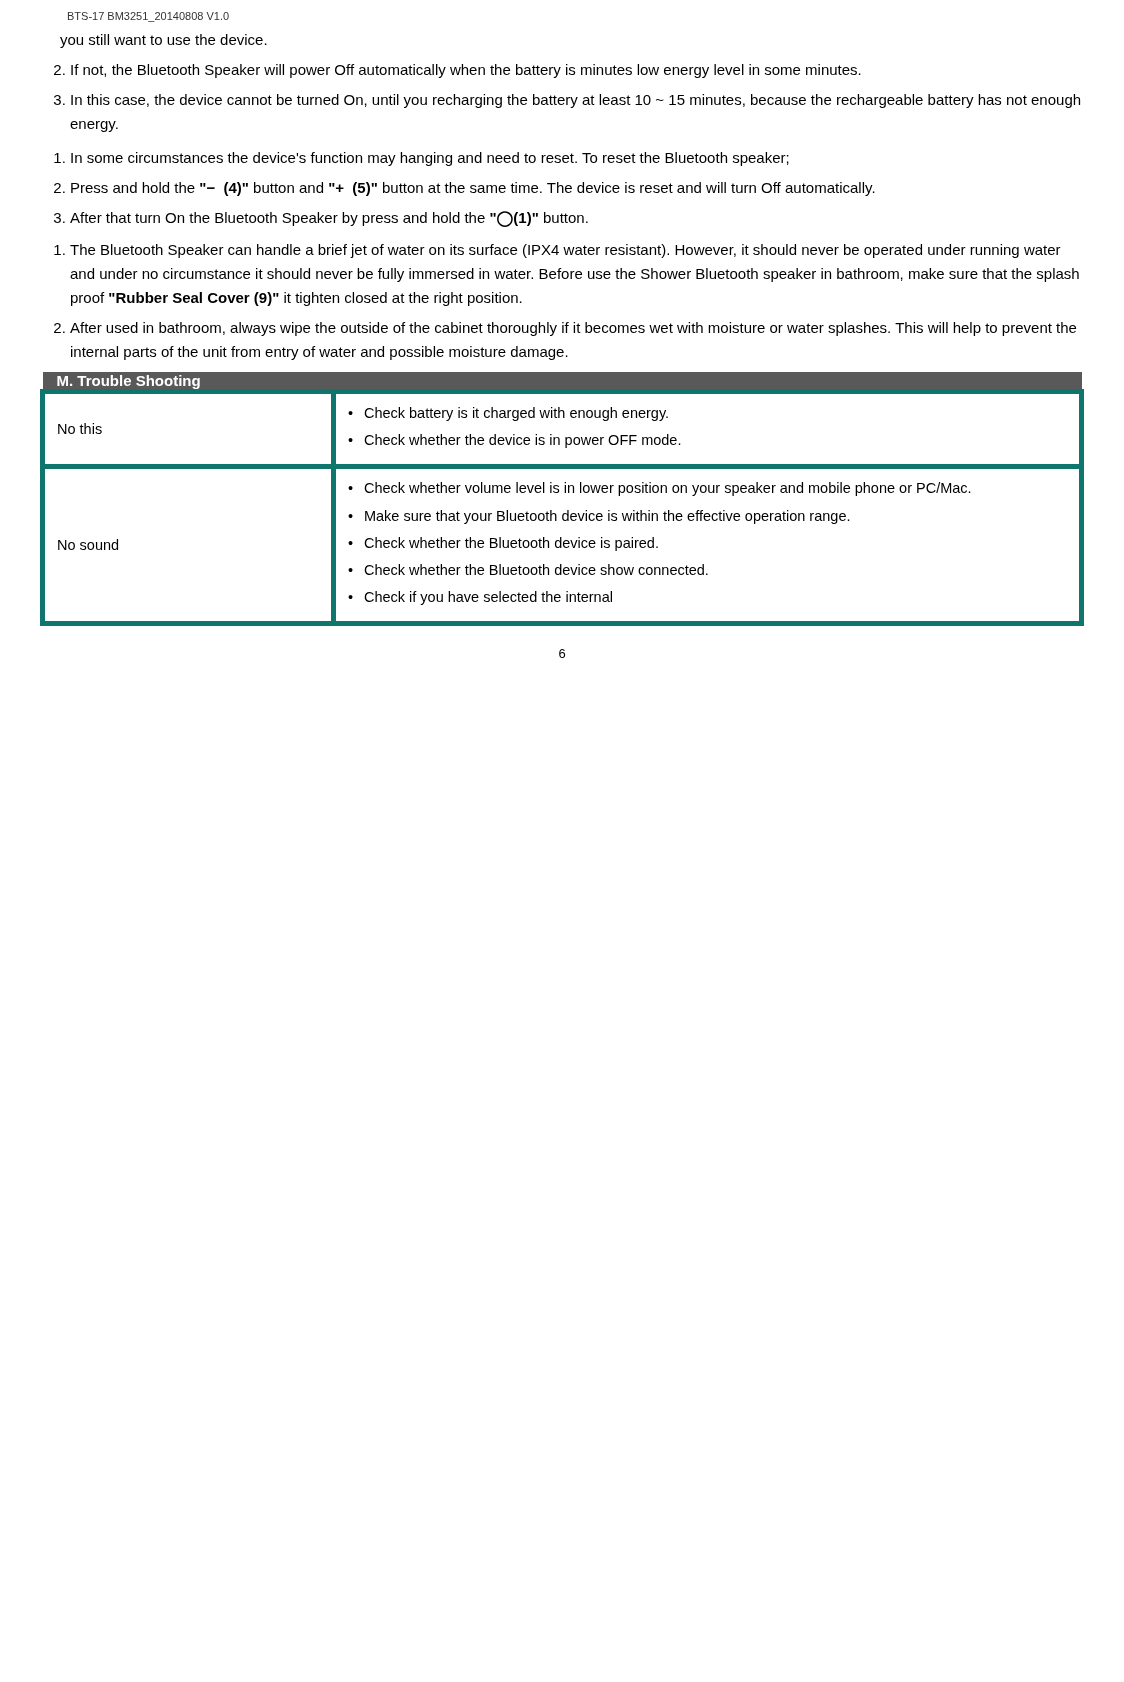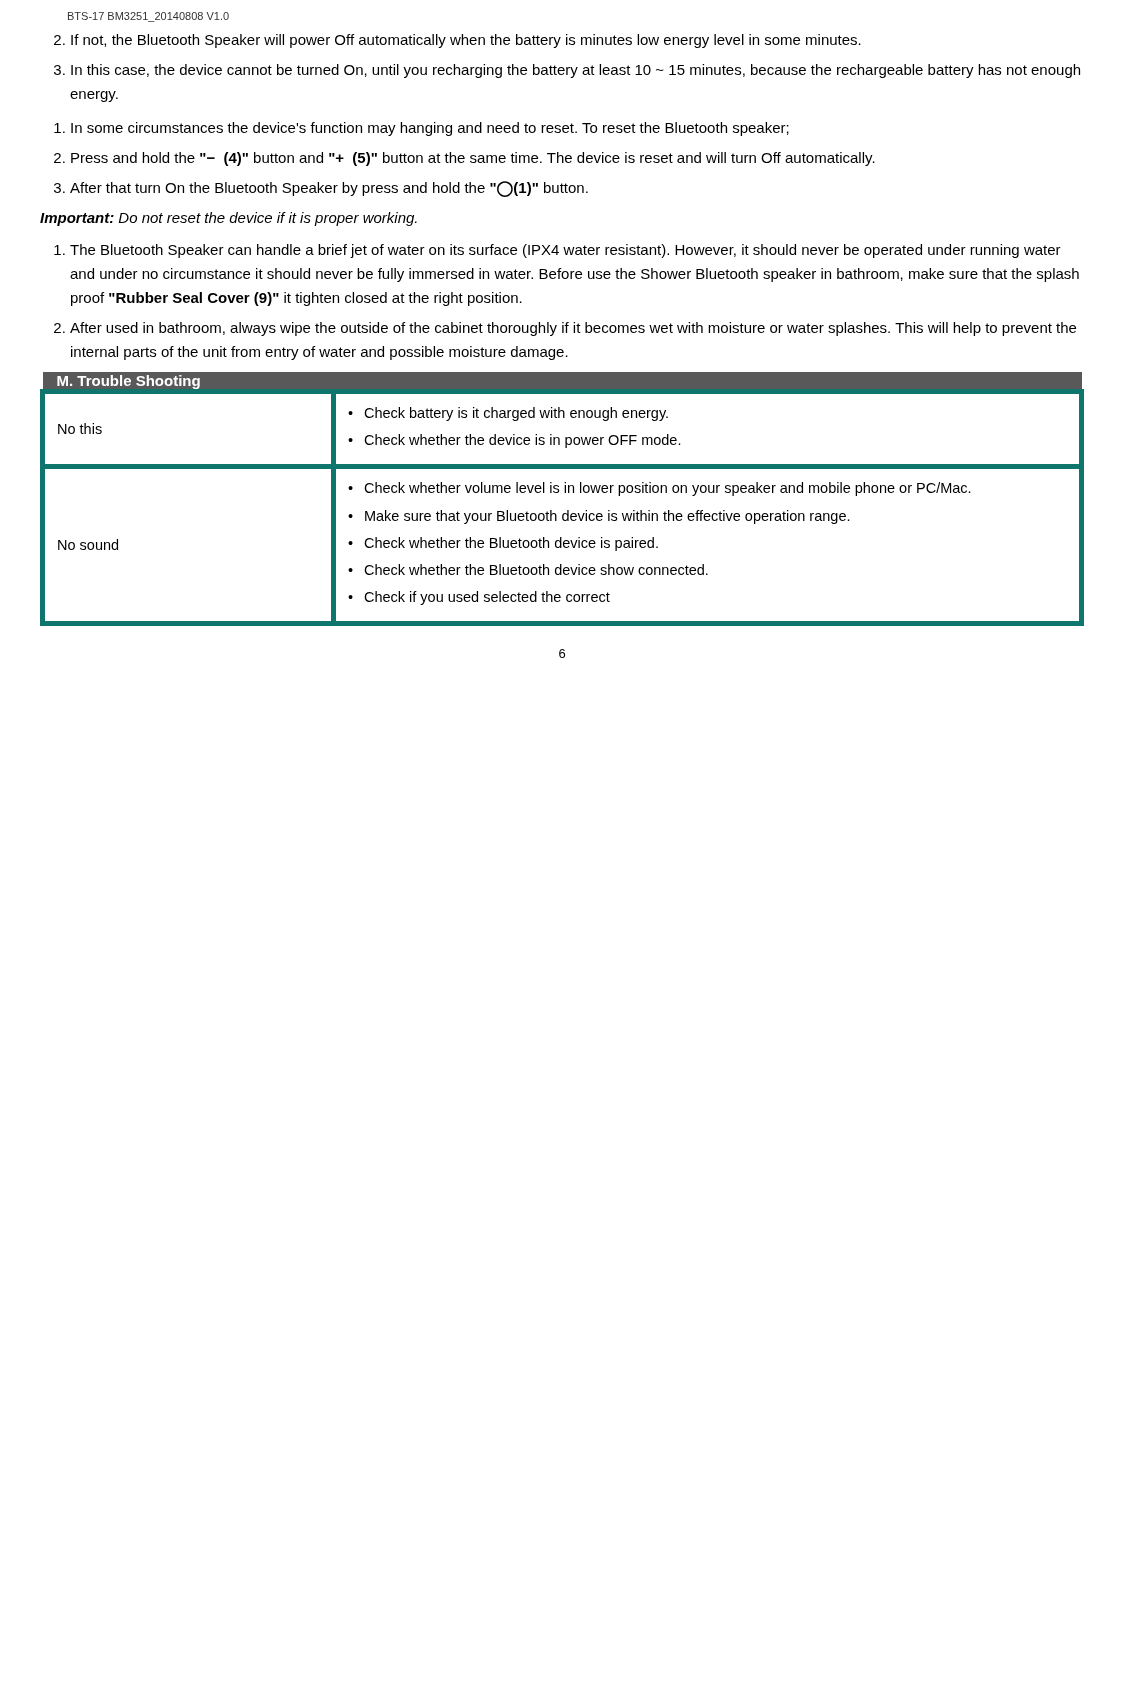--- a/index.html
+++ b/index.html
@@ -115,20 +115,25 @@
     }
   </style>
 </head>
 <body>
 
 <div class="page">
 
   <div class="doc-version">BTS-17 BM3251_20140808 V1.0</div>
 
   <div class="content-block">
+    <ol start="1" class="numbered-list" style="list-style-type:none; margin-left: 20px;">
+      <li style="list-style:none; margin-bottom:6px;">
+        <span class="intro-text">you still want to use the device.</span>
+      </li>
+    </ol>
     <ol start="2" class="numbered-list">
       <li>
         <span>If not, the Bluetooth Speaker will power Off automatically when the battery is minutes low energy level in some minutes.</span>
       </li>
       <li>
         <span>In this case, the device cannot be turned On, until you recharging the battery at least 10 ~ 15 minutes, because the rechargeable battery has not enough energy.</span>
       </li>
     </ol>
   </div>
 
@@ -137,23 +142,20 @@
       <li>
         <span>In some circumstances the device's function may hanging and need to reset. To reset the Bluetooth speaker;</span>
       </li>
       <li>
         Press and hold the <b>"−&nbsp;&nbsp;(4)"</b> button and <b>"+&nbsp;&nbsp;(5)"</b> button at the same time. The device is reset and will turn Off automatically.
       </li>
       <li>
         After that turn On the Bluetooth Speaker by press and hold the <b>"◯(1)"</b> button.
       </li>
     </ol>
-    <p class="important-text">
-      <b>Important:</b> <i>Do not reset the device if it is proper working.</i>
-    </p>
   </div>
 
   <div class="section-content">
     <ol class="numbered-list">
       <li>
         The Bluetooth Speaker can handle a brief jet of water on its surface (IPX4 water resistant). However, it should never be operated under running water and under no circumstance it should never be fully immersed in water. Before use the Shower Bluetooth speaker in bathroom, make sure that the splash proof <b>"Rubber Seal Cover (9)"</b> it tighten closed at the right position.
       </li>
       <li>
         <span>After used in bathroom, always wipe the outside of the cabinet thoroughly if it becomes wet with moisture or water splashes. This will help to prevent the internal parts of the unit from entry of water and possible moisture damage.</span>
       </li>
@@ -196,21 +198,21 @@
             <li>
               <span>Make sure that your Bluetooth device is within the effective operation range.</span>
             </li>
             <li>
               <span>Check whether the Bluetooth device is paired.</span>
             </li>
             <li>
               <span>Check whether the Bluetooth device show connected.</span>
             </li>
             <li>
-              <span>Check if you used selected the correct</span>
+              <span>Check if you have selected the internal</span>
             </li>
           </ul>
         </td>
       </tr>
     </tbody>
   </table>
 
   <div class="page-number">6</div>
 
 </div>

